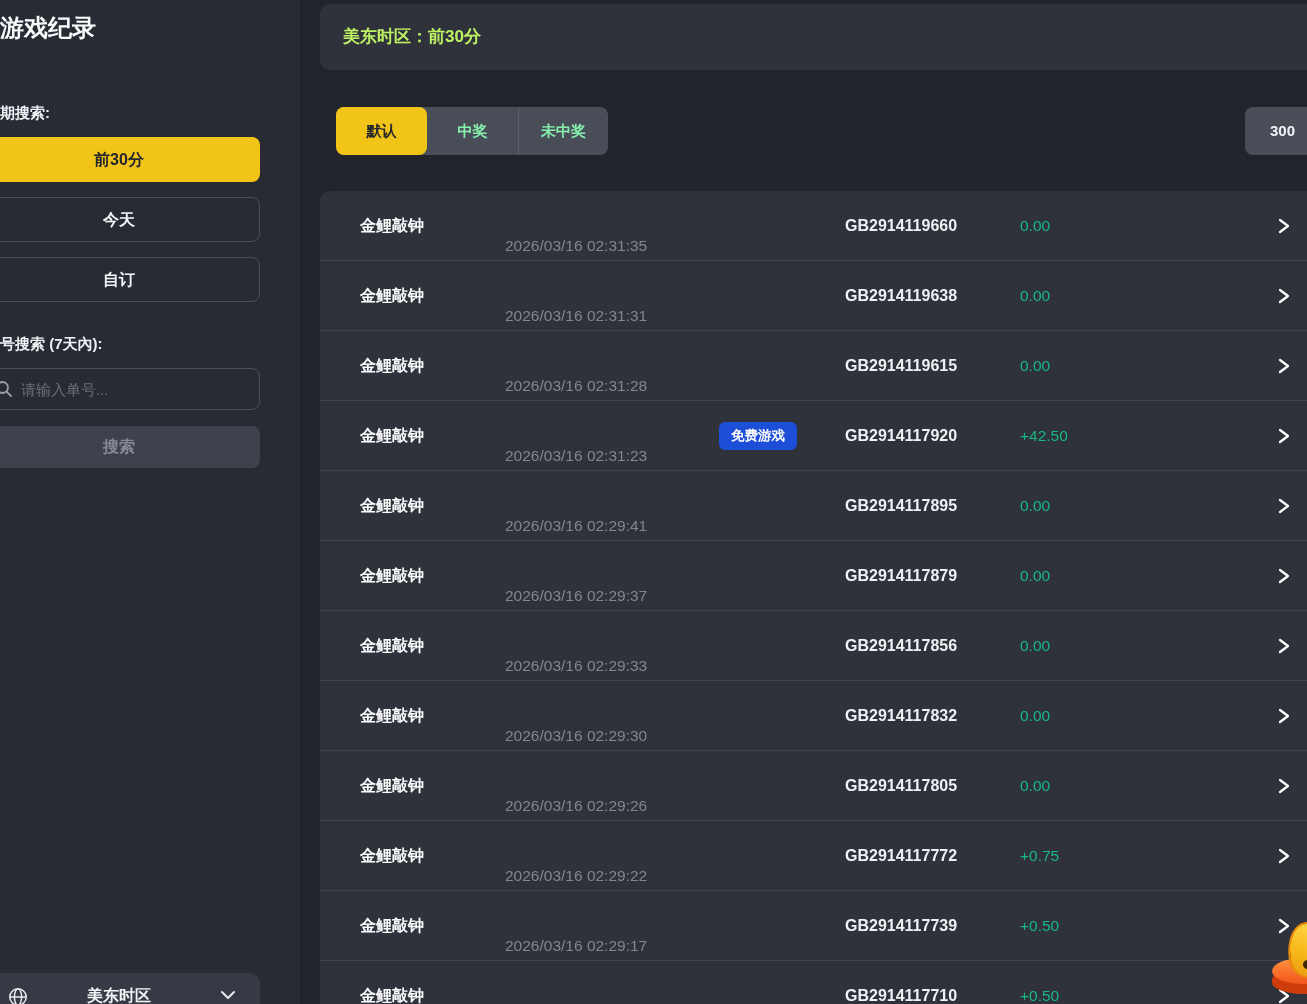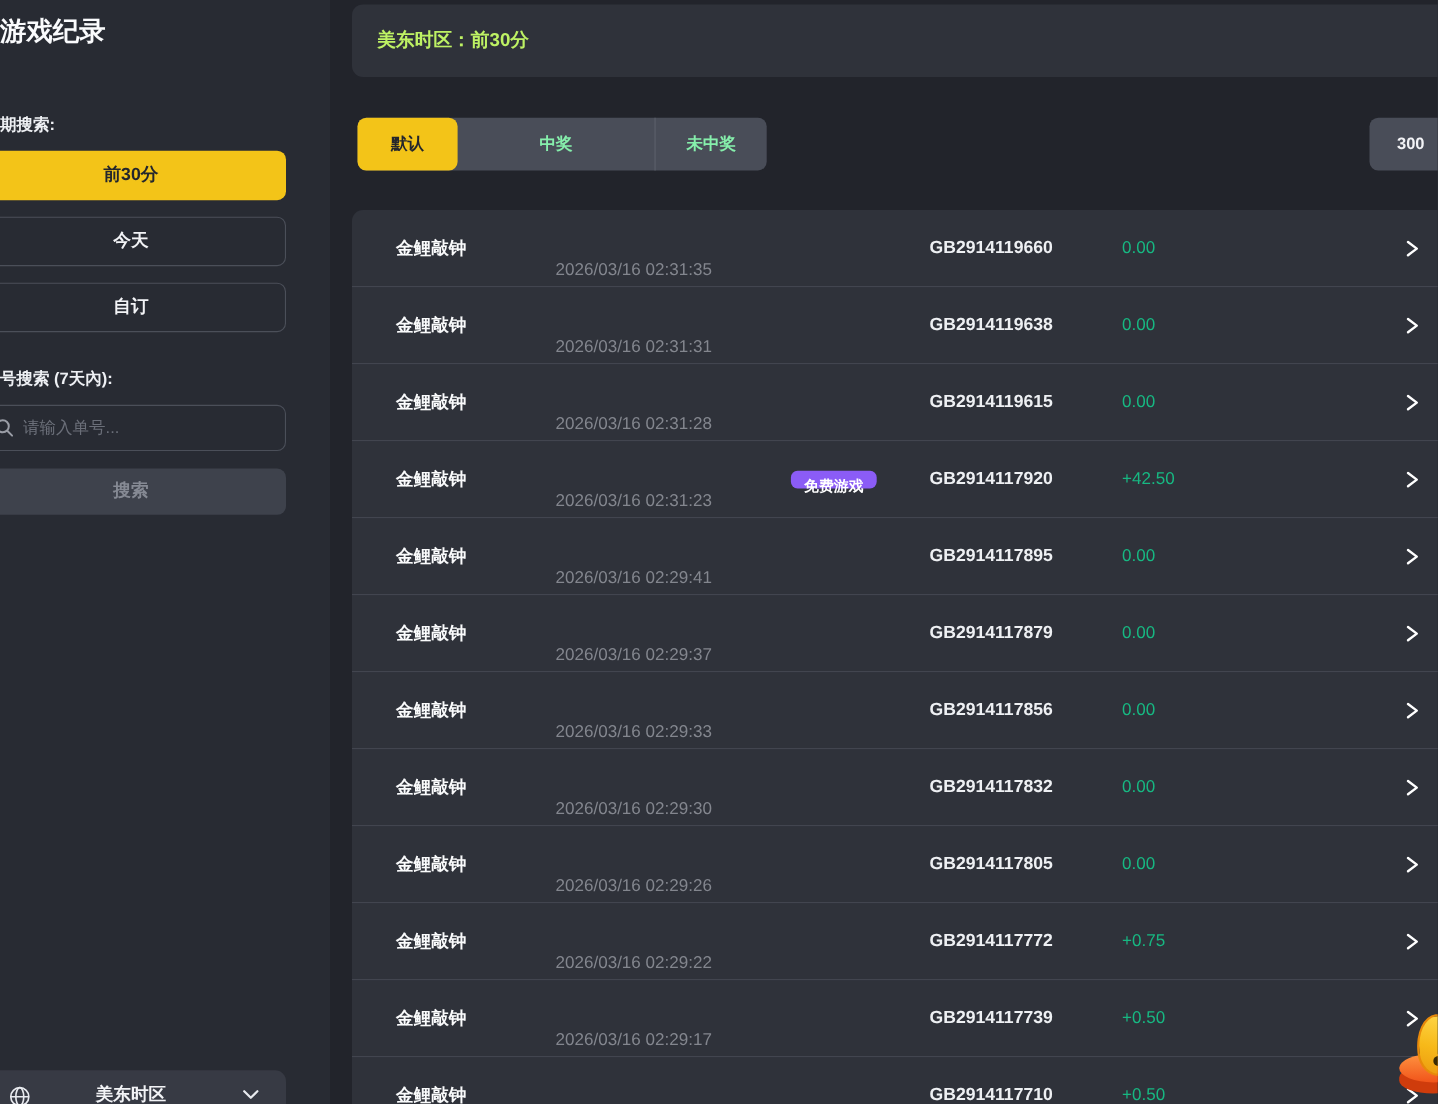--- a/index.html
+++ b/index.html
@@ -35,38 +35,38 @@
   .tz-globe { position:absolute; left:30px; top:14px; }
   .tz-label { position:absolute; left:0; right:0; top:0; text-align:center; line-height:46px;
     font-size:16px; font-weight:bold; color:#f2f3f6; }
   .tz-chevron { position:absolute; right:24px; top:16px; }
   
   .topbar { position:absolute; left:320px; top:4px; width:1000px; height:66px;
     background:#2f323a; border-radius:10px; }
   .topbar-text { position:absolute; left:23px; top:0; line-height:66px; font-size:17px;
     font-weight:bold; color:#bef264; }
   
-  .tabgroup { position:absolute; left:325px; top:107px; height:48px; display:flex;
-    background:#494d58; border-radius:8px;gap:44px; }
+  .tabgroup { position:absolute; left:336px; top:107px; height:48px; display:flex;
+    background:#494d58; border-radius:8px; }
   .tab { width:91px; height:48px; line-height:48px; text-align:center; font-size:15px;
     font-weight:bold; color:#86efac; cursor:pointer; }
   .tab.active { background:#f3c418; color:#23262d; border-radius:8px; }
-  .tab.divided { border-left:1px solid #5c606b; width:102px; }
+  .tab.divided { border-left:1px solid #5c606b; width:90px; }
   .btn-pagesize { position:absolute; left:1245px; top:107px; width:75px; height:48px;
     background:#494d58; border-radius:8px; color:#f2f3f6; font-size:15px; font-weight:bold;
     text-align:center; line-height:48px; cursor:pointer; }
   
   .list { position:absolute; left:320px; top:191px; width:1000px; background:#2f323a;
     border-radius:10px 0 0 0; }
   .row { position:relative; height:70px; border-bottom:1px solid #42454f; box-sizing:border-box; cursor:pointer; }
   .row:last-child { border-bottom:none; }
   .cell { position:absolute; top:50%; transform:translateY(-50%); white-space:nowrap; }
   .c-name  { left:40px;  font-size:16px; font-weight:bold; color:#fafbfc; }
   .c-time  { left:185px; font-size:15.5px; color:#83868e;margin-top:20px; }
-  .c-badge { left:399px; height:16px; line-height:28px; padding:0 12px; background:#8b5cf6;
+  .c-badge { left:399px; height:28px; line-height:28px; padding:0 12px; background:#1d4ed8;
     border-radius:6px; font-size:13.5px; font-weight:bold; color:#fff; }
   .c-order { left:525px; font-size:16px; font-weight:bold; color:#eef0f3; }
   .c-value { left:700px; width:177px; font-size:15.5px; color:#17b882; }
   .c-chevron { left:957px; width:14px; height:18px; }
   
   .mascot { position:absolute; left:1270px; top:922px; width:60px; height:82px; z-index:5; }
   .m-base-body { position:absolute; left:2px; top:46px; width:62px; height:26px;
     background:#cf3c0c; border-radius:50% / 45%; }
   .m-base-top { position:absolute; left:2px; top:36px; width:62px; height:26px;
     background:linear-gradient(180deg,#ff9340,#f1541a); border-radius:50%; }

